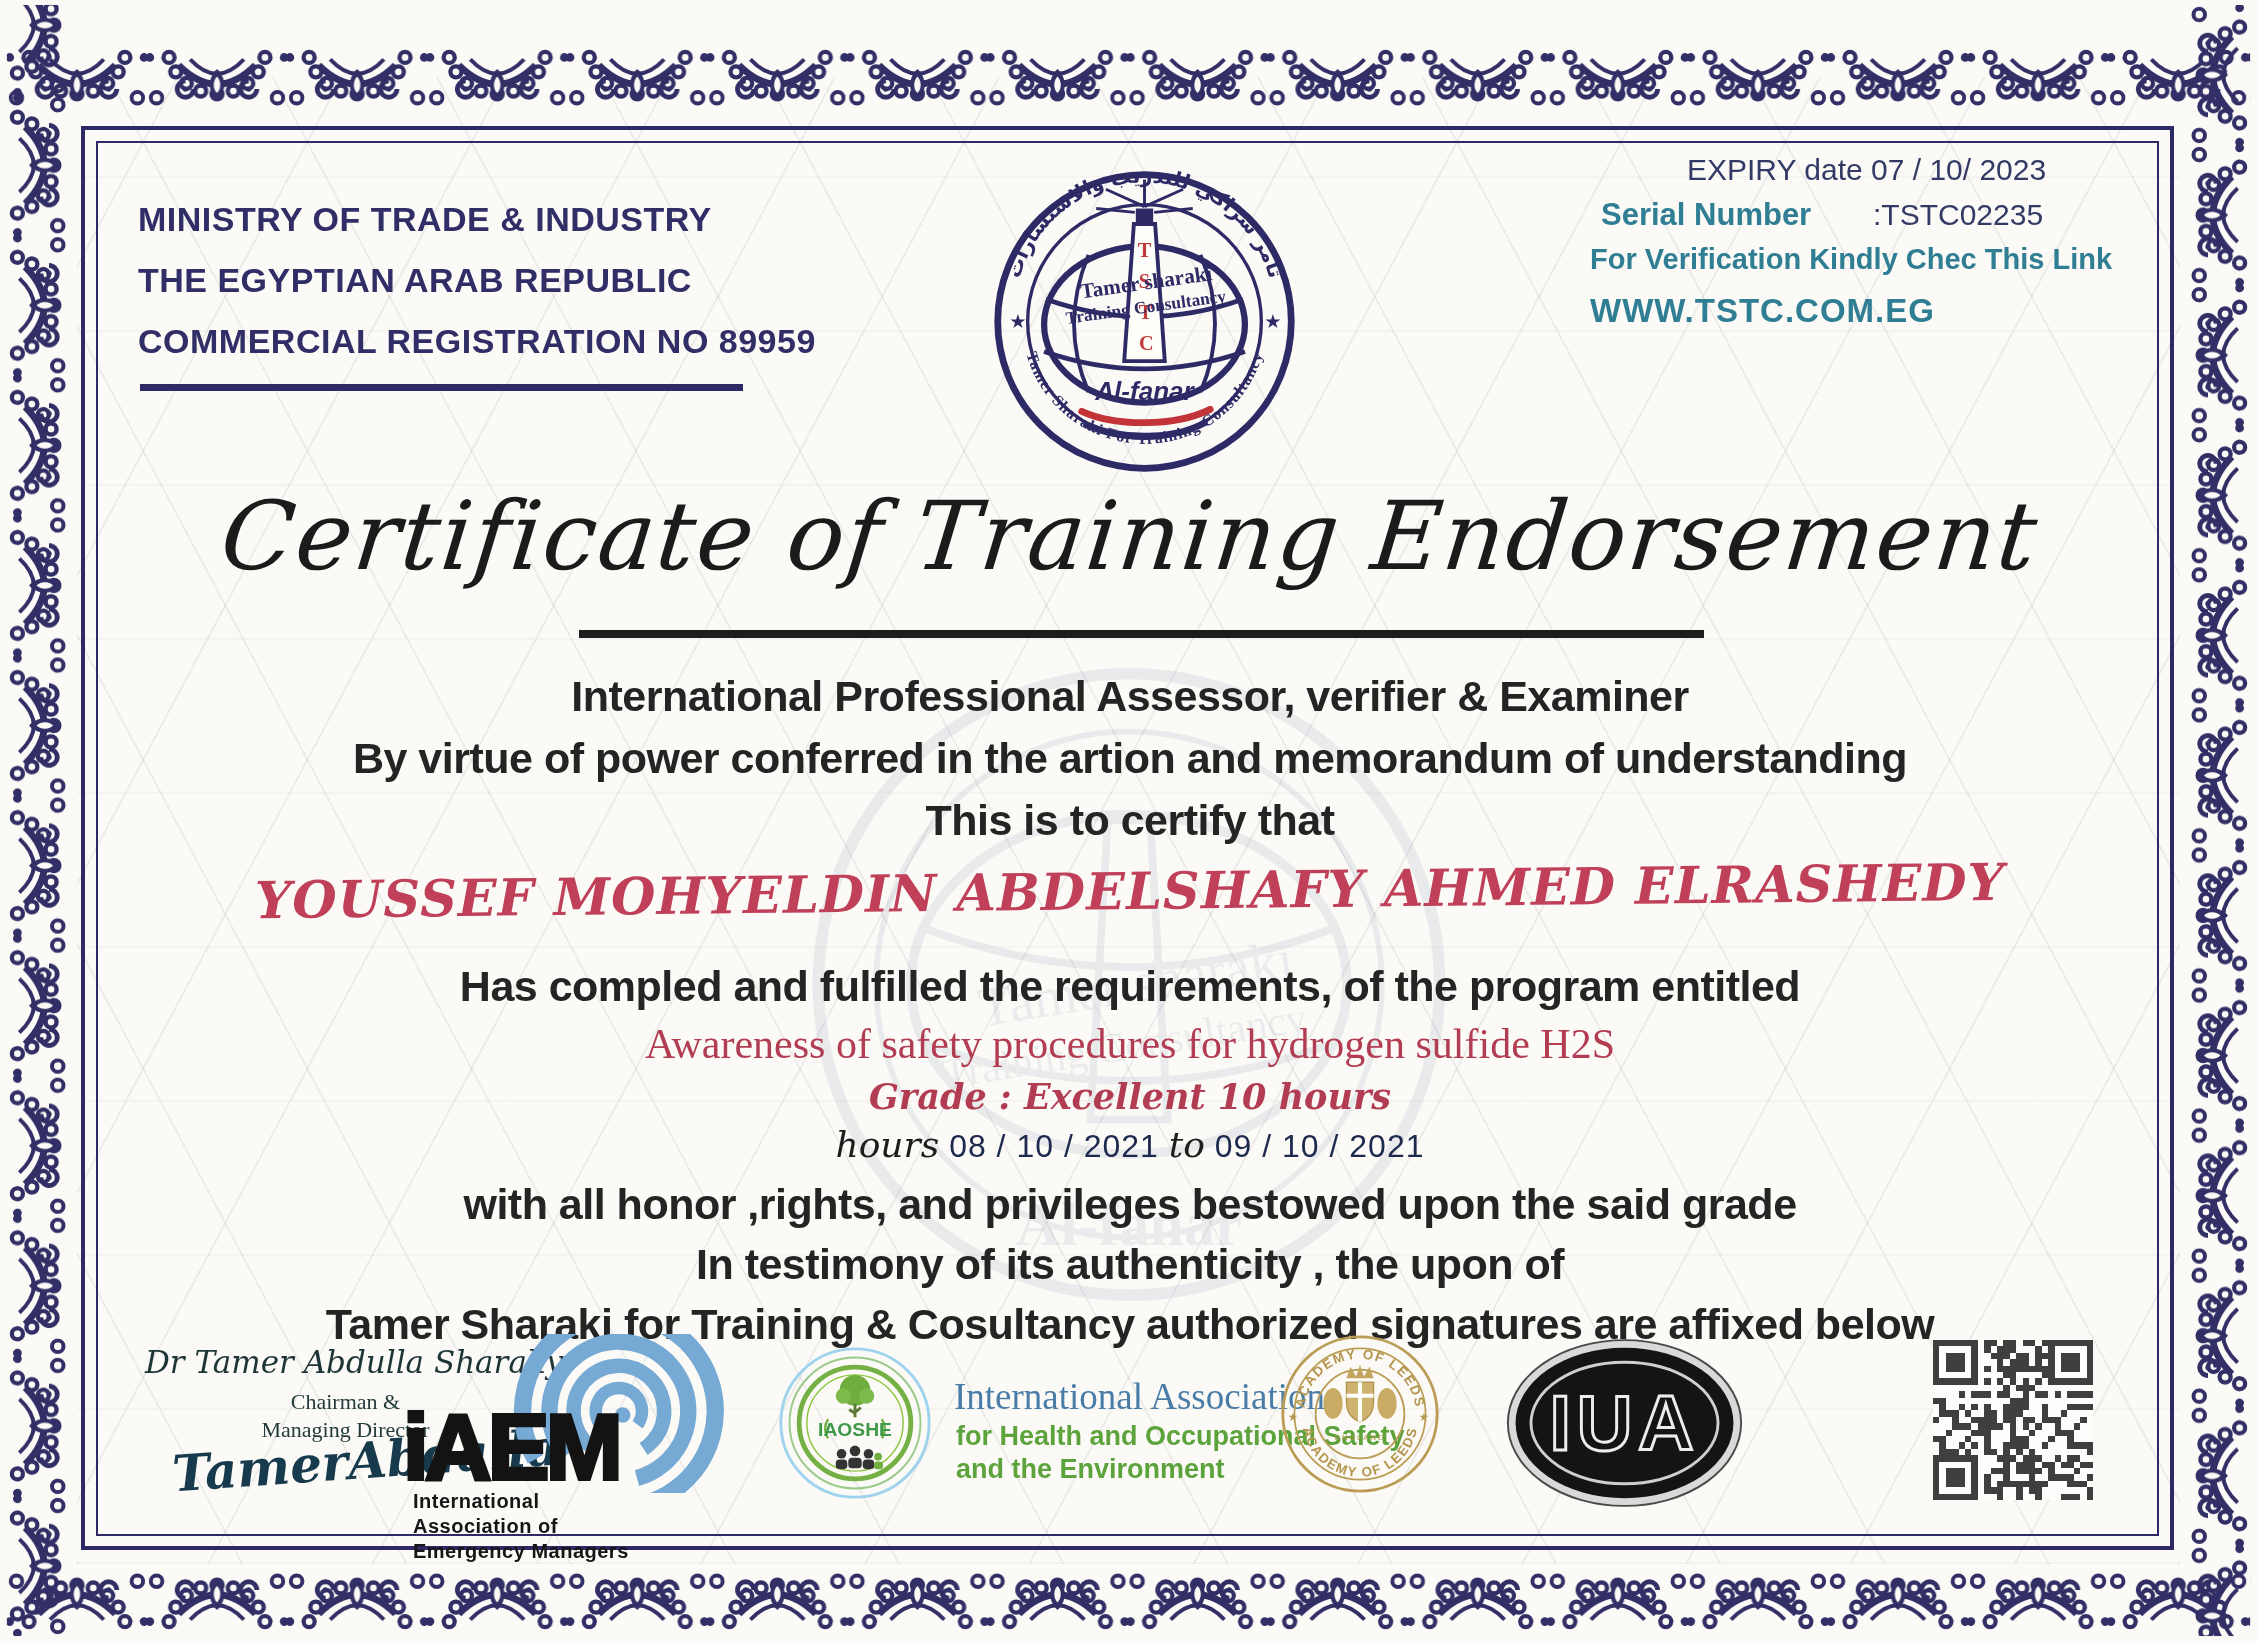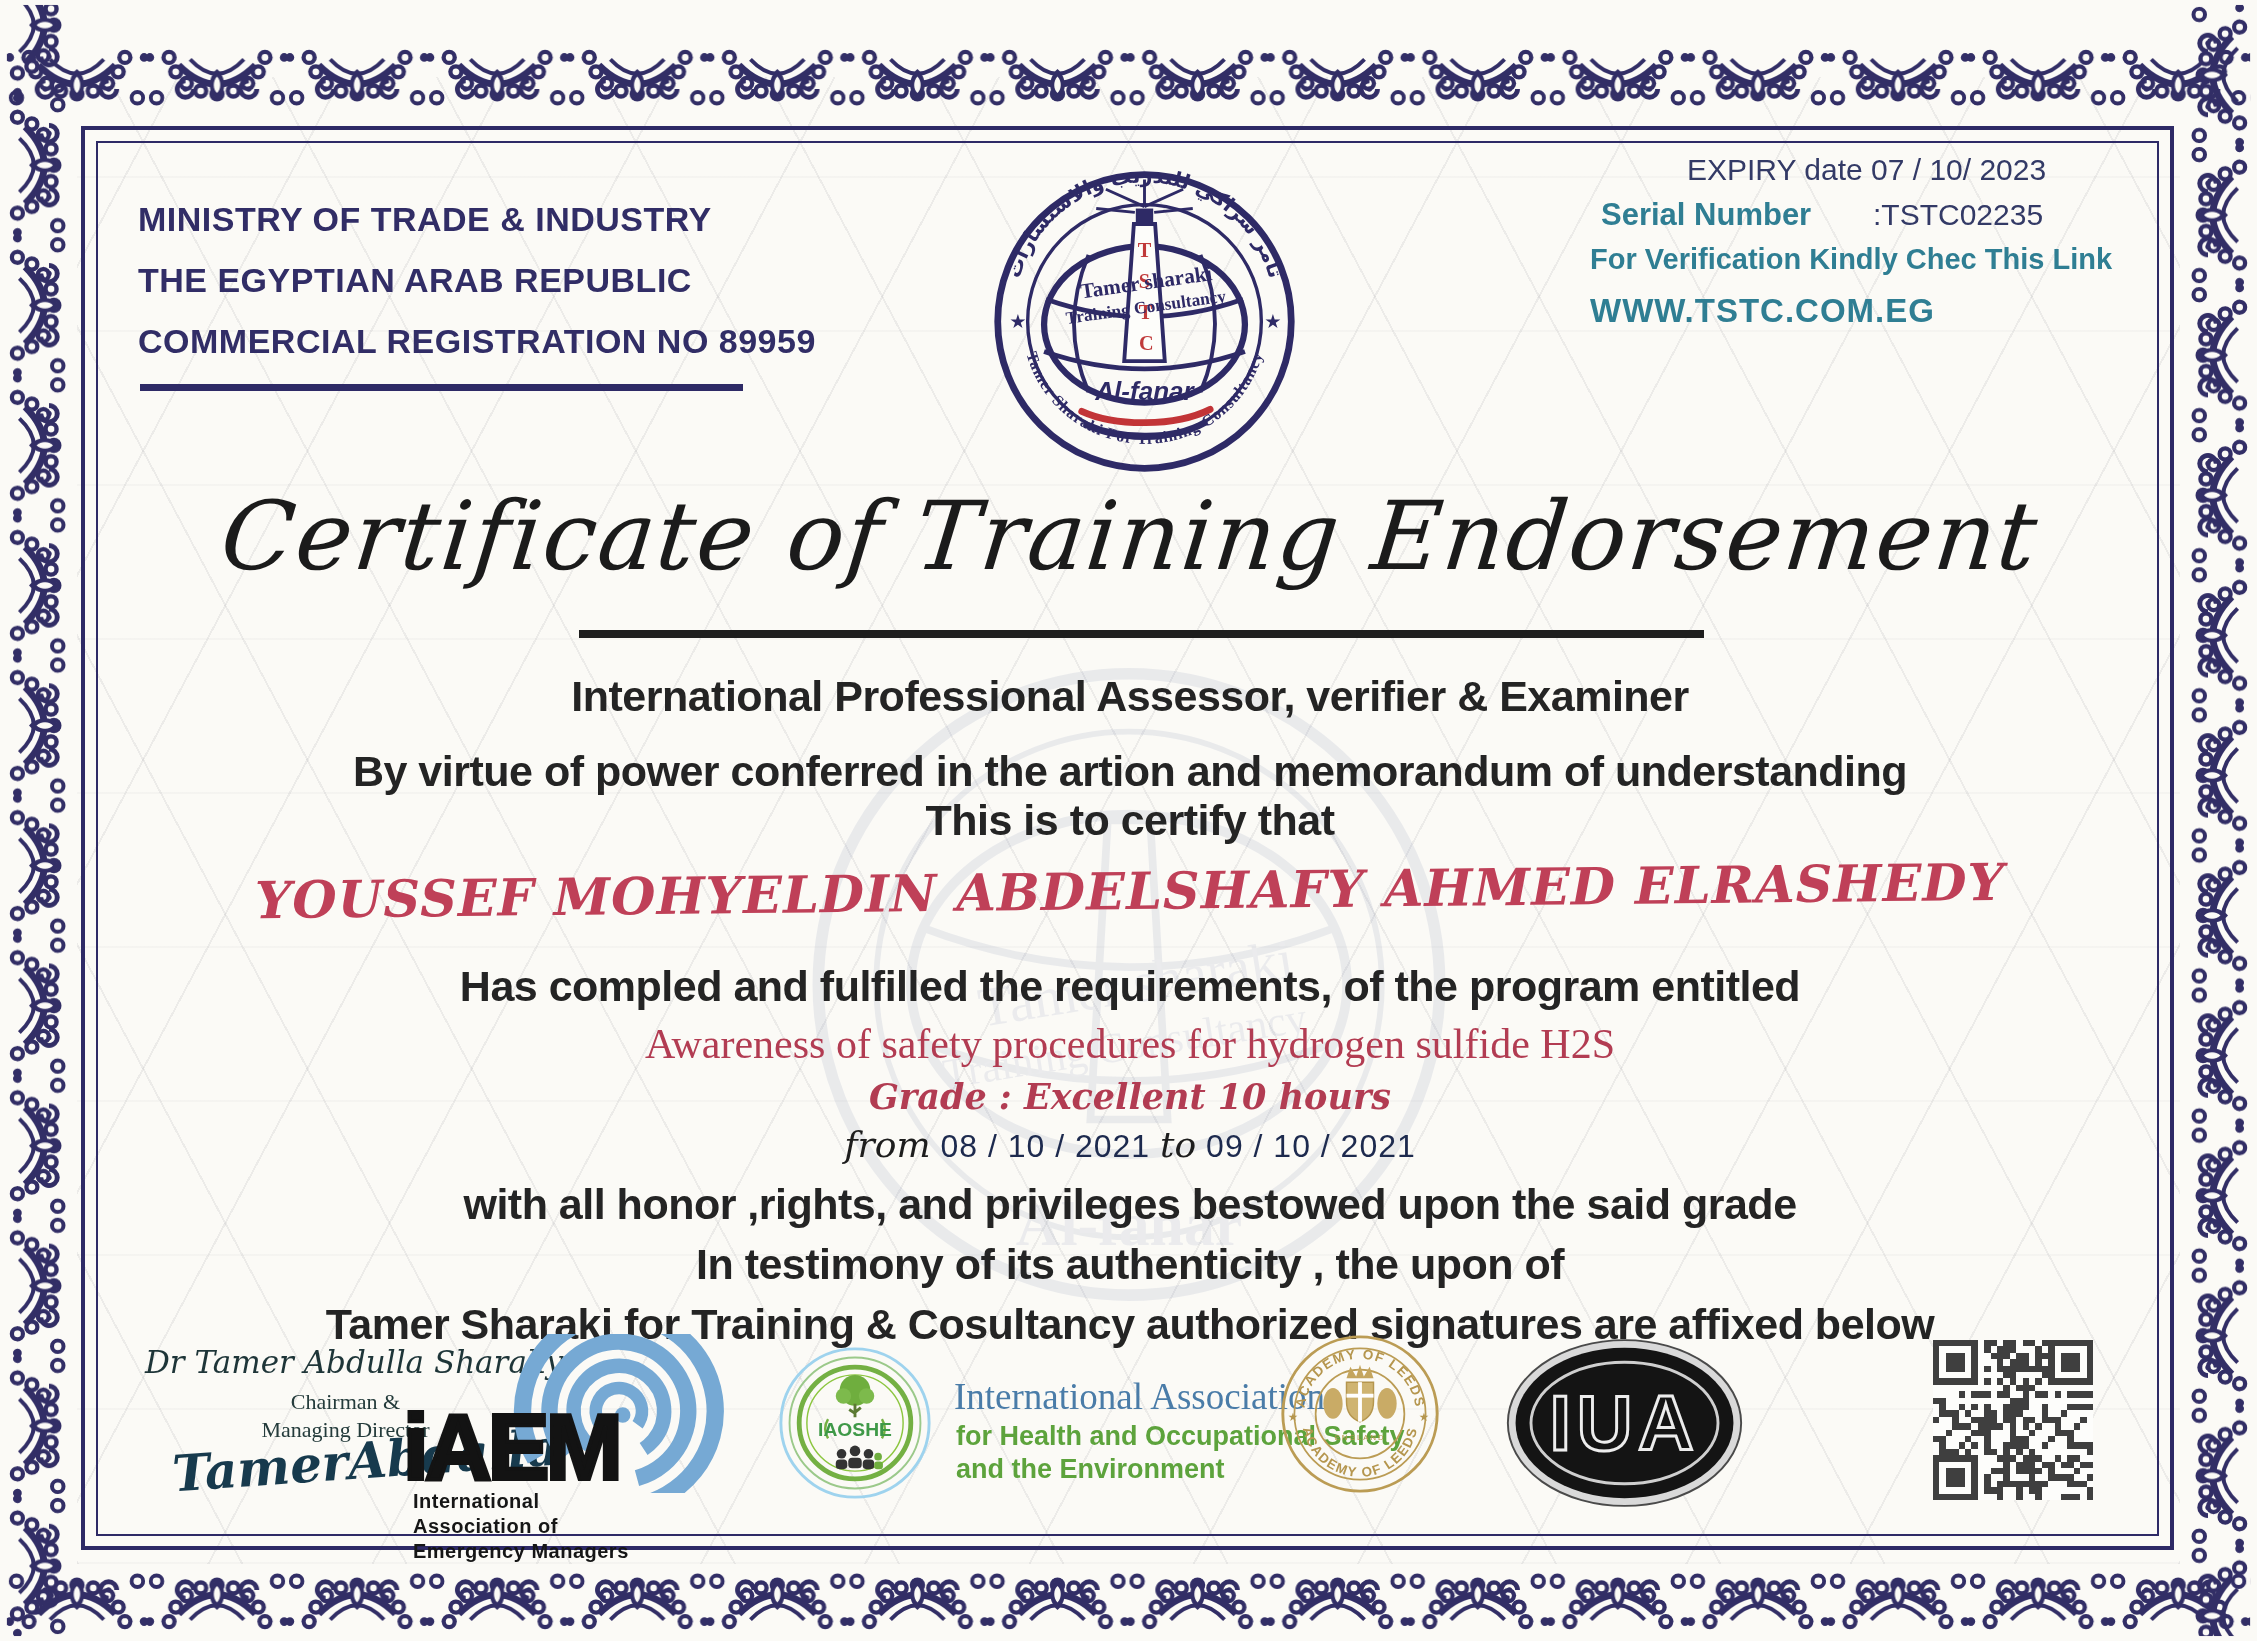--- a/index.html
+++ b/index.html
@@ -27,21 +27,21 @@
   .expiry-line{left:1687px;top:153px;font-size:30px;font-weight:500;color:#333a66;white-space:nowrap;}
   .serial-label{left:1601px;top:197px;font-size:31px;font-weight:700;color:#2f7e93;white-space:nowrap;}
   .serial-value{left:1873px;top:198px;font-size:30px;font-weight:500;color:#333a66;white-space:nowrap;}
   .verif-line{left:1590px;top:243px;font-size:29px;font-weight:700;color:#2f7e93;white-space:nowrap;}
   .verif-url{left:1590px;top:292px;font-size:33px;font-weight:700;color:#2f7e93;letter-spacing:1px;white-space:nowrap;}
   .center{left:98px;width:2064px;text-align:center;}
   .title{top:481px;font-family:"DejaVu Serif",serif;font-style:italic;font-size:95px;
          color:#1b1b1b;letter-spacing:1.9px;transform:skewX(-6deg);}
   .title-rule{left:579px;top:630px;width:1125px;height:7.7px;background:#1d1d1d;}
   .b-line{font-weight:700;color:#242424;font-size:43px;letter-spacing:-0.5px;white-space:nowrap;}
-  .l1{top:672px;} .l2{top:734px;margin-top:13px;} .l3{top:796px;}
+  .l1{top:672px;} .l2{top:734px;} .l3{top:796px;}
   .name{top:861px;font-family:"DejaVu Serif",serif;font-style:italic;font-weight:700;
         font-size:51px;color:#bf4058;letter-spacing:1px;transform:rotate(-0.6deg);white-space:nowrap;}
   .l4{top:962px;}
   .program{top:1020px;font-family:"Liberation Serif",serif;font-size:42px;color:#b23c52;white-space:nowrap;}
   .grade{top:1076px;font-family:"DejaVu Serif",serif;font-style:italic;font-weight:700;
          font-size:35px;color:#b23c52;white-space:nowrap;}
   .dates{top:1124px;font-size:32px;color:#1d2a4e;letter-spacing:1px;white-space:nowrap;}
   .dates .dlabel{font-family:"DejaVu Serif",serif;font-style:italic;font-size:36px;color:#1d1d1d;letter-spacing:0;}
   .l5{top:1180px;} .l6{top:1240px;} .l7{top:1300px;}
   .sig-name{left:145px;top:1344px;font-family:"DejaVu Serif",serif;font-style:italic;
@@ -217,21 +217,21 @@
   <div class="abs title-rule"></div>
 
   <div class="abs center b-line l1">International Professional Assessor, verifier &amp; Examiner</div>
   <div class="abs center b-line l2">By virtue of power conferred in the artion and memorandum of understanding</div>
   <div class="abs center b-line l3">This is to certify that</div>
   <div class="abs center name">YOUSSEF MOHYELDIN ABDELSHAFY AHMED ELRASHEDY</div>
   <div class="abs center b-line l4">Has compled and fulfilled the requirements, of the program entitled</div>
   <div class="abs center program">Awareness of safety procedures for hydrogen sulfide H2S</div>
   <div class="abs center grade">Grade : Excellent 10 hours</div>
   <div class="abs center dates">
-    <span class="dlabel">from</span>
+    <span class="dlabel">hours</span>
     <span>08 / 10 / 2021</span>
     <span class="dlabel">to</span>&nbsp;<span>09 / 10 / 2021</span>
   </div>
   <div class="abs center b-line l5">with all honor ,rights, and privileges bestowed upon  the said grade</div>
   <div class="abs center b-line l6">In testimony of its authenticity , the upon of</div>
   <div class="abs center b-line l7">Tamer Sharaki for Training &amp; Cosultancy authorized signatures are affixed below</div>
 
   <div class="abs sig-name">Dr Tamer Abdulla Sharaky</div>
   <div class="abs sig-title">
     <div>Chairman &amp;</div>

